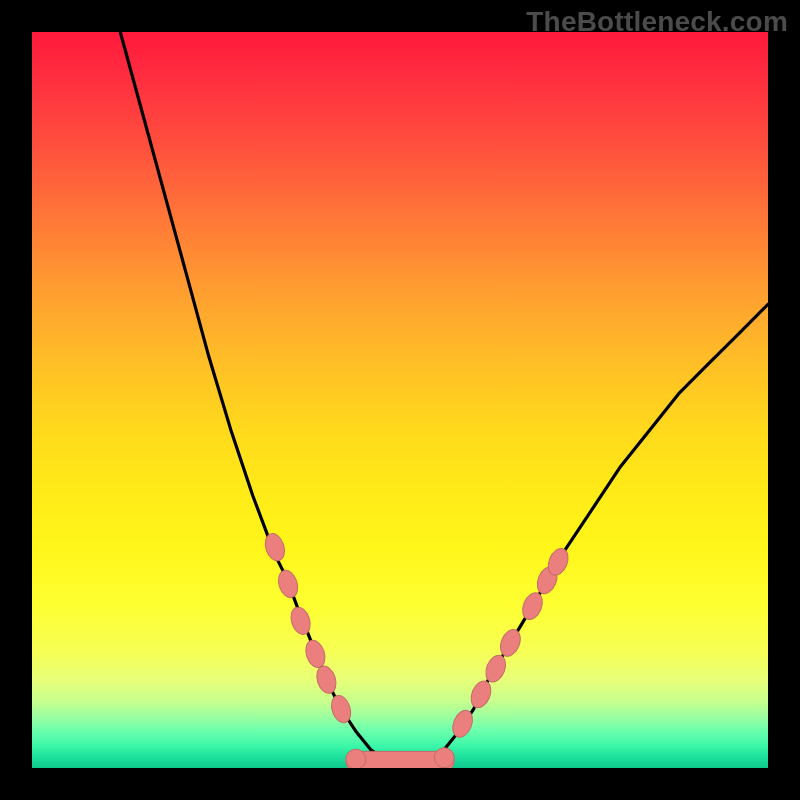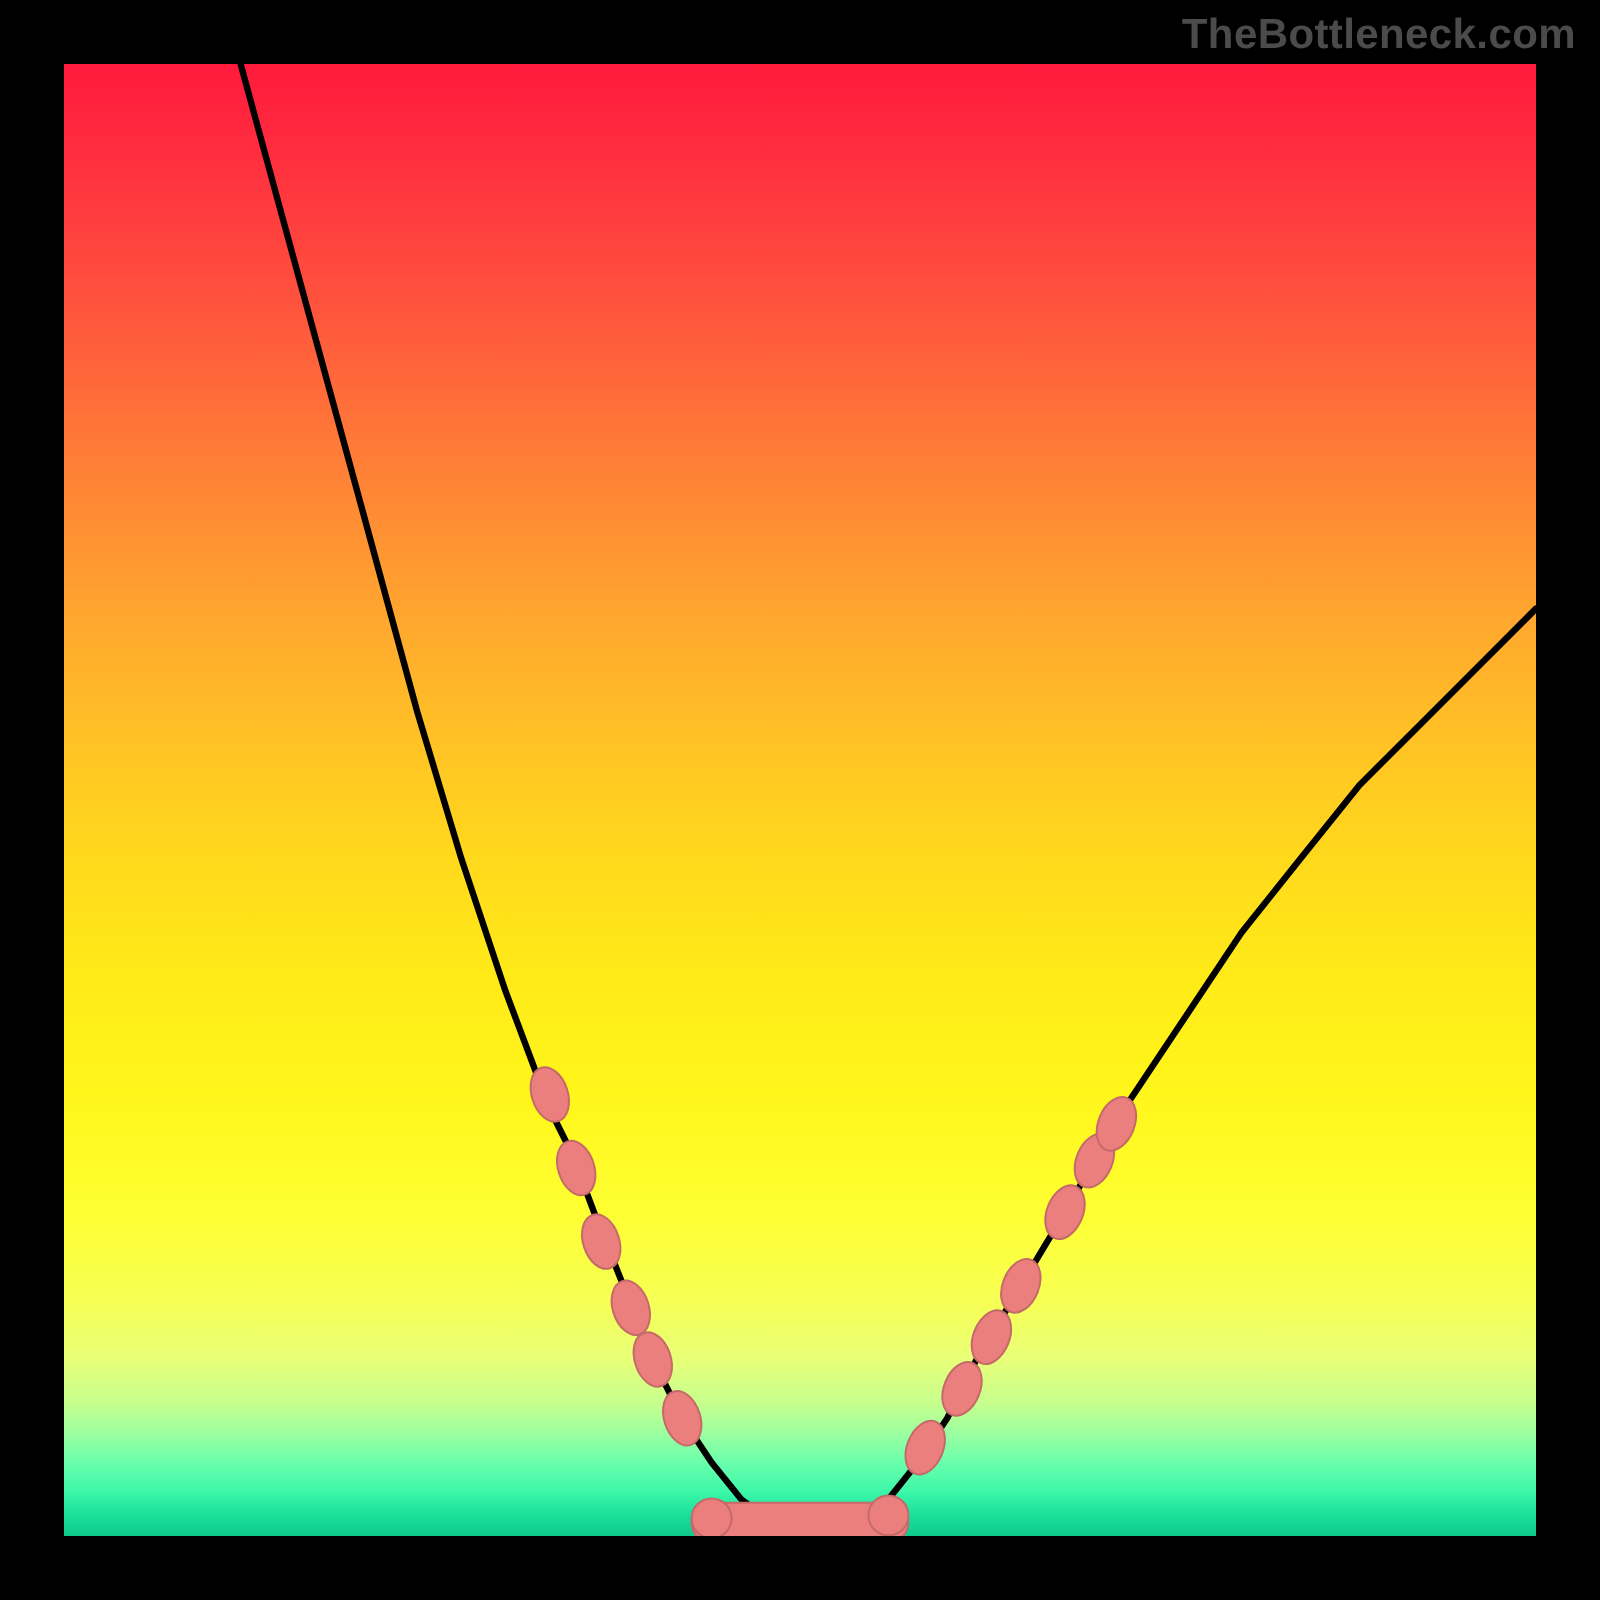--- a/index.html
+++ b/index.html
@@ -60,21 +60,21 @@
     left: 0;
     top: 0;
     width: 100%;
     height: 100%;
   }
   .attribution {
     position: absolute;
     top: 6px;
     right: 12px;
     color: #4b4b4b;
-    font-size: 21px;
+    font-size: 28px;
     font-weight: 600;
     letter-spacing: 0.2px;
     pointer-events: none;
   }
 </style>
 </head>
 <body>
 
 <div class="frame">
   <div class="plot">

